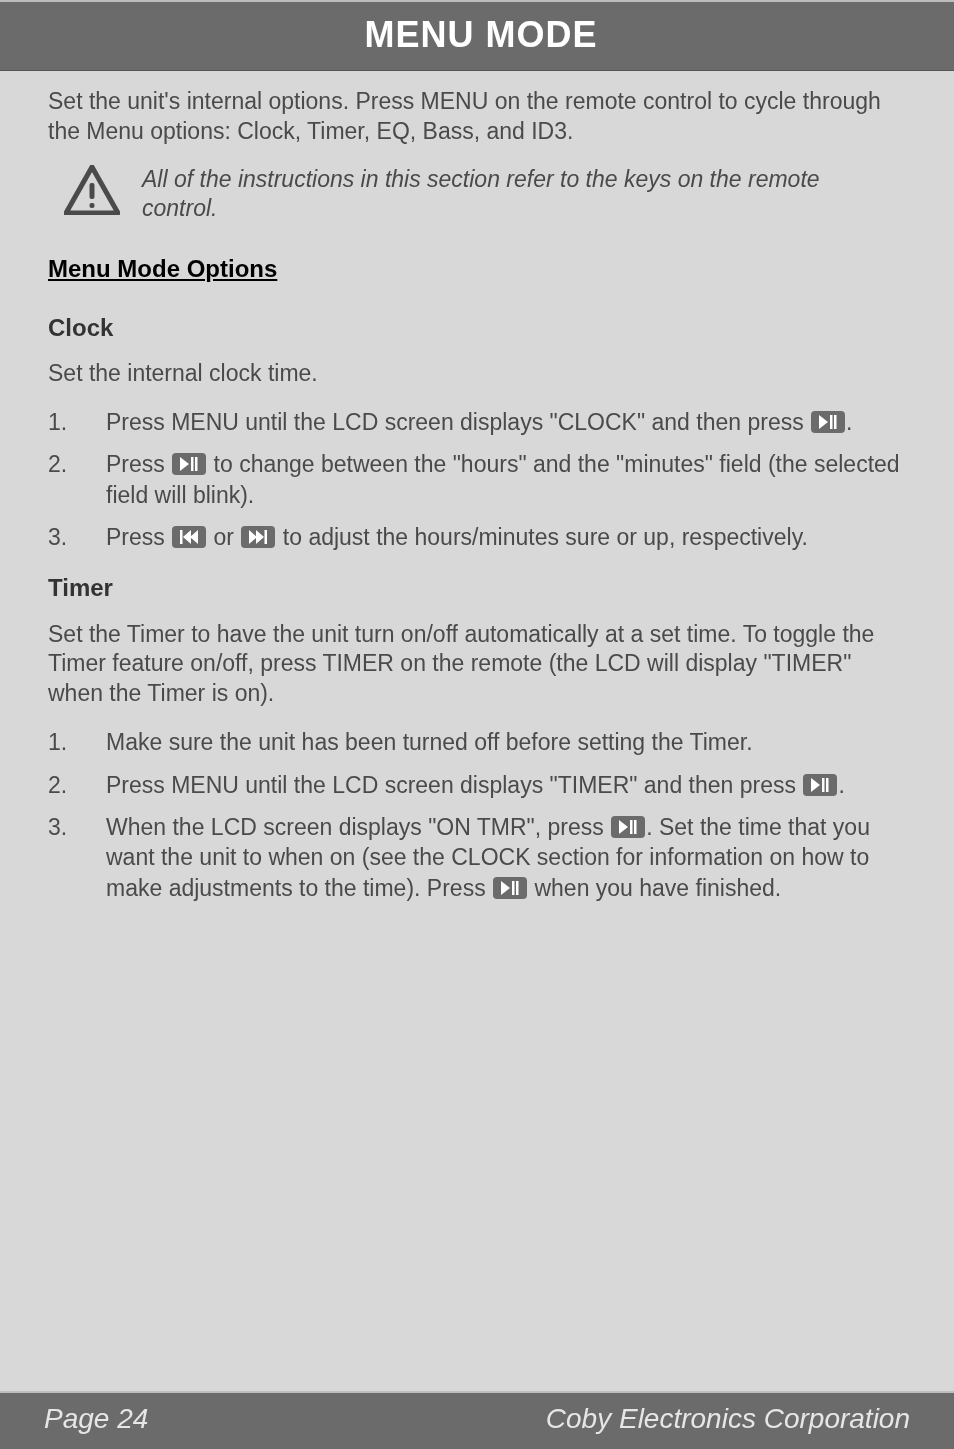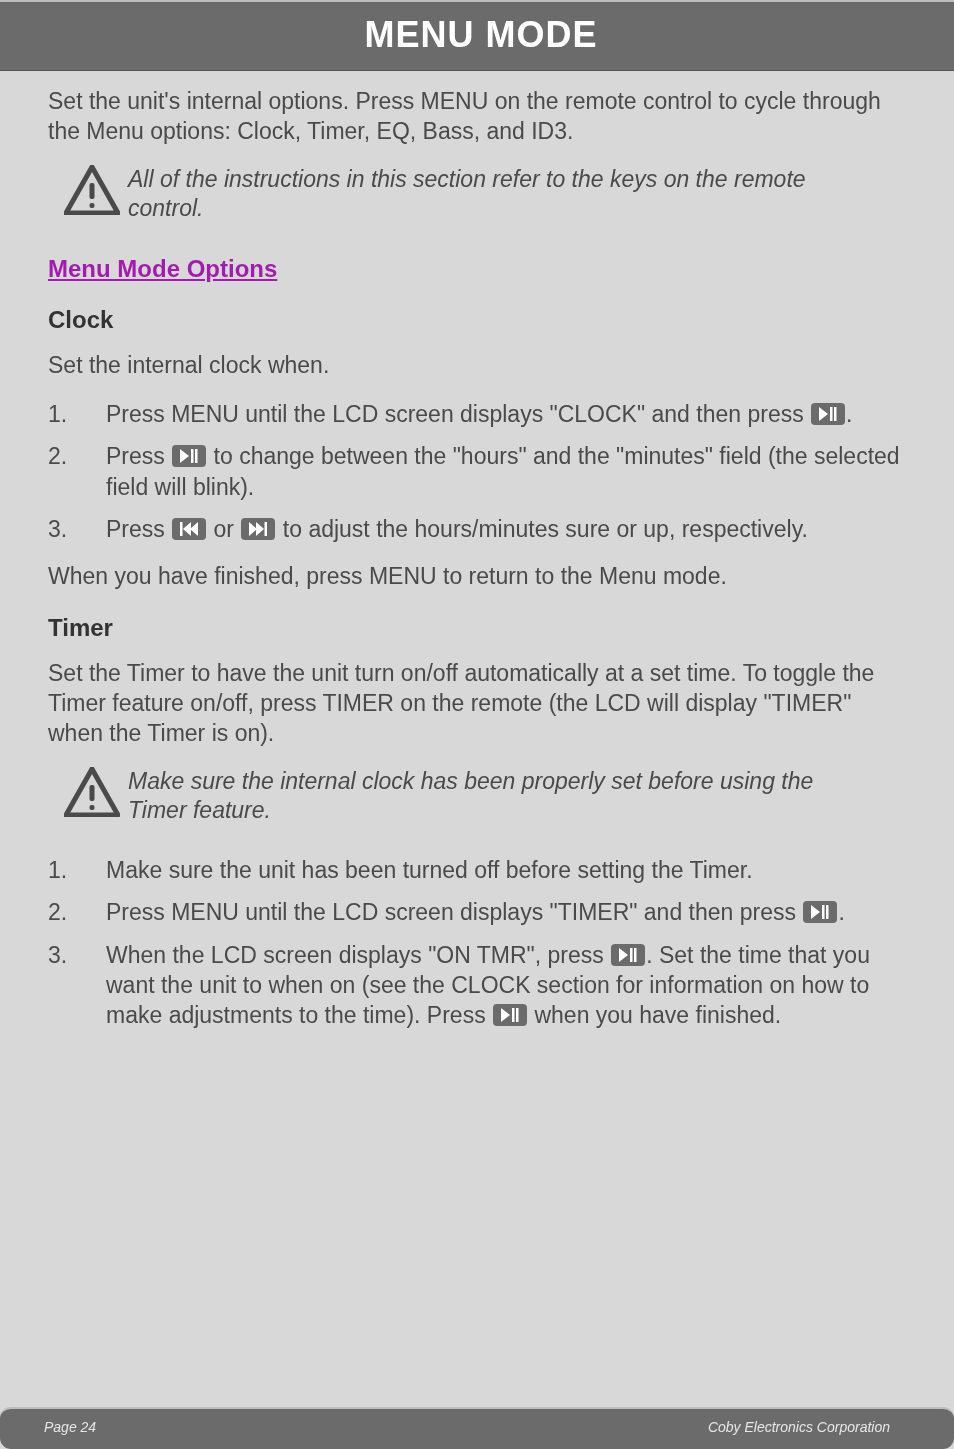--- a/index.html
+++ b/index.html
@@ -26,37 +26,37 @@
     flex: 1;
     padding: 16px 48px 0 48px;
     color: #4a4a4a;
     font-size: 23px;
     line-height: 1.3;
   }
   .intro { margin-bottom: 26px; }
   .note-block {
     display: flex;
     align-items: center;
-    gap: 8px;
+    gap: 22px;
     margin: 8px 0 30px 16px;
     padding-right: 36px;
   }
   .note-block .note-text {
     font-style: italic;
     color: #4a4a4a;
     font-size: 23px;
     line-height: 1.25;
   }
   .warn-icon { flex: 0 0 auto; }
   .section-title {
     font-weight: bold;
     text-decoration: underline;
-    color: #a21caf;
+    color: #000000;
     font-size: 24px;
-    margin-bottom: 20px;
+    margin-bottom: 28px;
     font-family: "Century Gothic", "Avant Garde", Arial, sans-serif;
   }
   .sub-title {
     font-weight: bold;
     color: #333;
     font-size: 24px;
     margin-bottom: 16px;
     font-family: "Century Gothic", "Avant Garde", Arial, sans-serif;
   }
   .body-text { margin-bottom: 18px; }
@@ -91,25 +91,24 @@
     transform: translate(-50%, -50%);
     display: block;
   }
   .timer-block { margin-top: 20px; }
   .footer {
     background: #6b6b6b;
     color: #e6e6e6;
     display: flex;
     justify-content: space-between;
     align-items: center;
-    padding: 10px 64px 14px 44px;
+    padding: 10px 44px 14px 44px;
     font-style: italic;
-    font-size: 14px;
+    font-size: 28px;
     border-top: 2px solid #bdbdbd;
-    border-radius: 11px;
   }
   .footer .pg { font-style: italic; }
   .footer .corp { }
 </style>
 </head>
 <body>
 
 <div class="header-bar">
   <span>MENU MODE</span>
 </div>
@@ -125,21 +124,21 @@
         <rect x="25.5" y="18" width="5" height="16" rx="2" fill="#4a4a4a"></rect>
         <rect x="25.5" y="38" width="5" height="5" rx="2" fill="#4a4a4a"></rect>
       </svg>
     </span>
     <div class="note-text">All of the instructions in this section refer to the keys on the remote control.</div>
   </div>
 
   <div class="section-title">Menu Mode Options</div>
 
   <div class="sub-title">Clock</div>
-  <p class="body-text">Set the internal clock when.</p>
+  <p class="body-text">Set the internal clock time.</p>
 
   <ol class="steps">
     <li>
       <span class="num">1.</span>
       <span class="step-body">
         <span>Press MENU until the LCD screen displays "CLOCK" and then press </span><span class="icon-btn"><svg width="18" height="14" viewBox="0 0 18 14">
               <path d="M0 0 L9 7 L0 14 Z" fill="#fff"></path>
               <rect x="11" y="0" width="2.5" height="14" fill="#fff"></rect>
               <rect x="15" y="0" width="2.5" height="14" fill="#fff"></rect>
             </svg></span><span>.</span>
@@ -164,36 +163,25 @@
               <path d="M18 0 L10 7 L18 14 Z" fill="#fff"></path>
             </svg></span><span> or </span><span class="icon-btn"><svg width="18" height="14" viewBox="0 0 18 14">
               <path d="M0 0 L8 7 L0 14 Z" fill="#fff"></path>
               <path d="M7 0 L15 7 L7 14 Z" fill="#fff"></path>
               <rect x="15.5" y="0" width="2.5" height="14" fill="#fff"></rect>
             </svg></span><span> to adjust the hours/minutes sure or up, respectively.</span>
       </span>
     </li>
   </ol>
 
-  <p class="body-text">When you have finished, press MENU to return to the Menu mode.</p>
 
   <div class="timer-block">
     <div class="sub-title">Timer</div>
     <p class="body-text">Set the Timer to have the unit turn on/off automatically at a set time. To toggle the Timer feature on/off, press TIMER on the remote (the LCD will display "TIMER" when the Timer is on).</p>
 
-    <div class="note-block">
-      <span class="warn-icon">
-        <svg width="56" height="50" viewBox="0 0 56 50">
-          <path d="M28 2 L54 48 L2 48 Z" fill="none" stroke="#4a4a4a" stroke-width="5" stroke-linejoin="round"></path>
-          <rect x="25.5" y="18" width="5" height="16" rx="2" fill="#4a4a4a"></rect>
-          <rect x="25.5" y="38" width="5" height="5" rx="2" fill="#4a4a4a"></rect>
-        </svg>
-      </span>
-      <div class="note-text">Make sure the internal clock has been properly set before using the Timer feature.</div>
-    </div>
 
     <ol class="steps">
       <li>
         <span class="num">1.</span>
         <span class="step-body">Make sure the unit has been turned off before setting the Timer.</span>
       </li>
       <li>
         <span class="num">2.</span>
         <span class="step-body">
           <span>Press MENU until the LCD screen displays "TIMER" and then press </span><span class="icon-btn"><svg width="18" height="14" viewBox="0 0 18 14">

